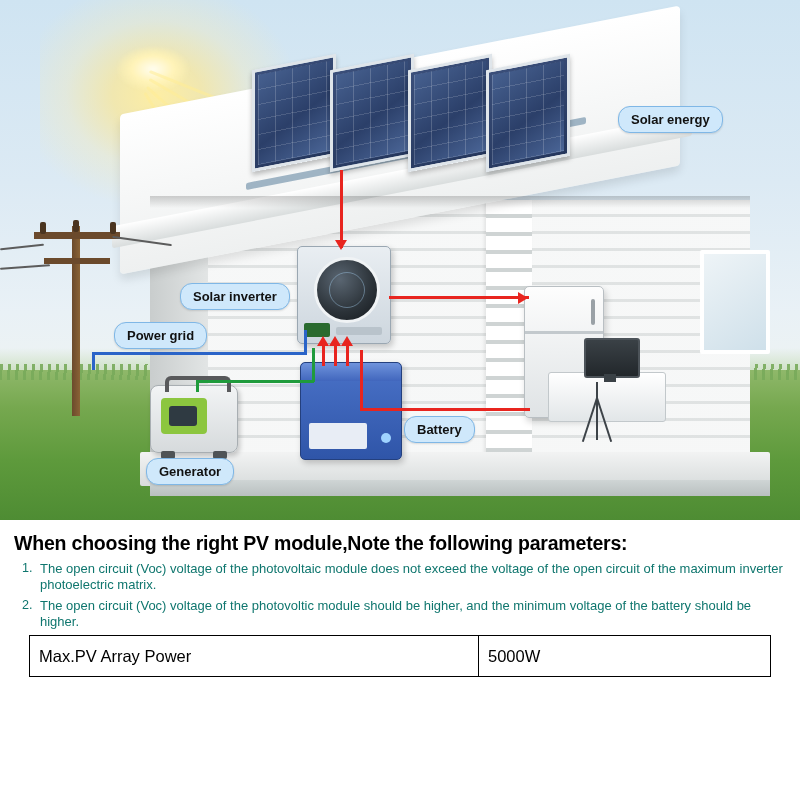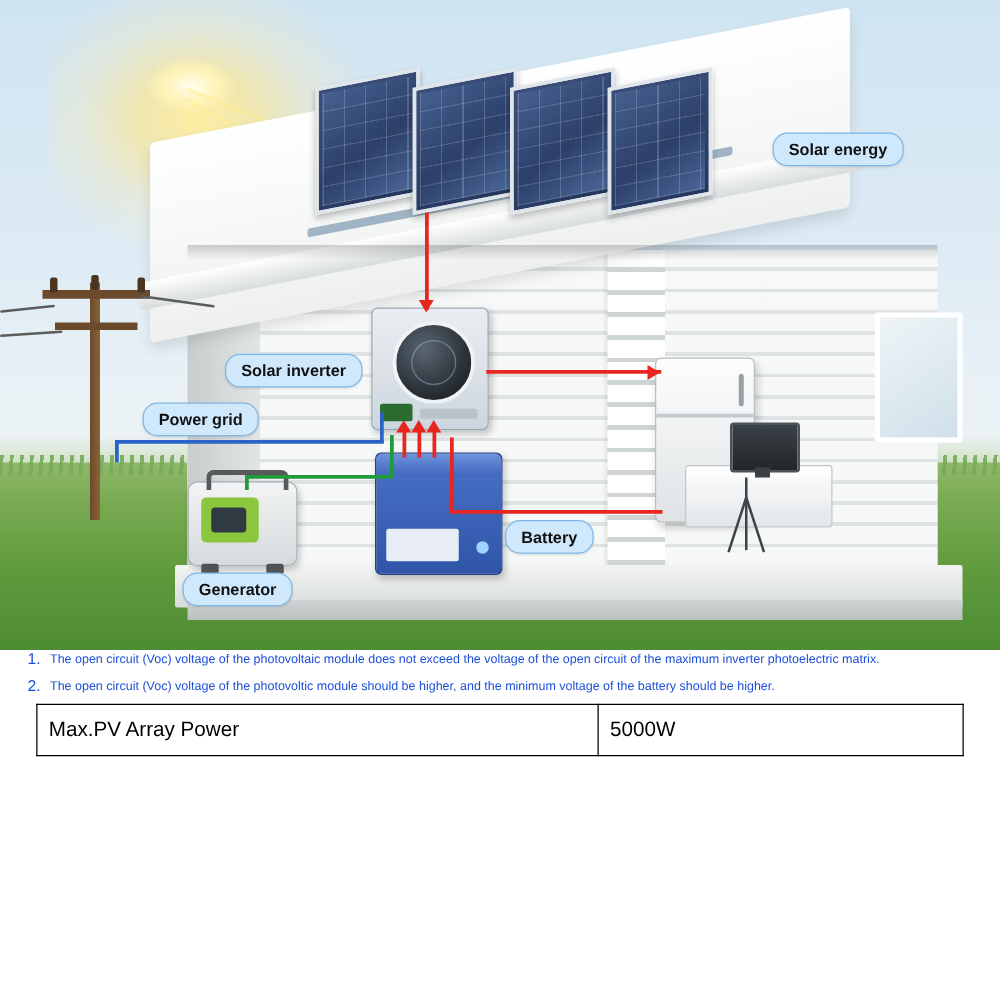--- a/index.html
+++ b/index.html
@@ -211,21 +211,21 @@
 
   
   .content{position:absolute;left:0;top:520px;width:800px;height:280px;background:#fff;}
   h1.heading{
     margin:0;padding:12px 14px 6px 14px;
     font-size:19.5px;font-weight:bold;color:#000;letter-spacing:-.2px;
   }
   ol.notes{margin:0;padding:0 16px 0 40px;list-style:none;counter-reset:n;}
   ol.notes li{
     counter-increment:n;position:relative;
-    font-size:10px;line-height:15.5px;color:#1d4ed8;margin-bottom:6px;
+    font-size:13px;line-height:15.5px;color:#0f766e;margin-bottom:6px;
   }
   ol.notes li:before{
     content:counter(n) ".";position:absolute;left:-18px;top:0;font-size:12.6px;
   }
 
   table.spec{
     margin:6px auto 0 auto;border-collapse:collapse;width:742px;
     table-layout:fixed;
   }
   table.spec td{
@@ -349,20 +349,21 @@
     </div>
     <div class="callout" style="left:404px;top:416px;">
       <span>Battery</span>
     </div>
     <div class="callout" style="left:146px;top:458px;">
       <span>Generator</span>
     </div>
   </div>
 
   <div class="content">
+    <h1 class="heading">When choosing the right PV module,Note the following parameters:</h1>
 
     <ol class="notes">
       <li>The open circuit (Voc) voltage of the photovoltaic module does not exceed the voltage of the open circuit of the maximum inverter photoelectric matrix.</li>
       <li>The open circuit (Voc) voltage of the photovoltic module should be higher, and the minimum voltage of the battery should be higher.</li>
     </ol>
 
     <table class="spec">
       <tbody>
         <tr>
           <td class="k">Max.PV Array Power</td>

